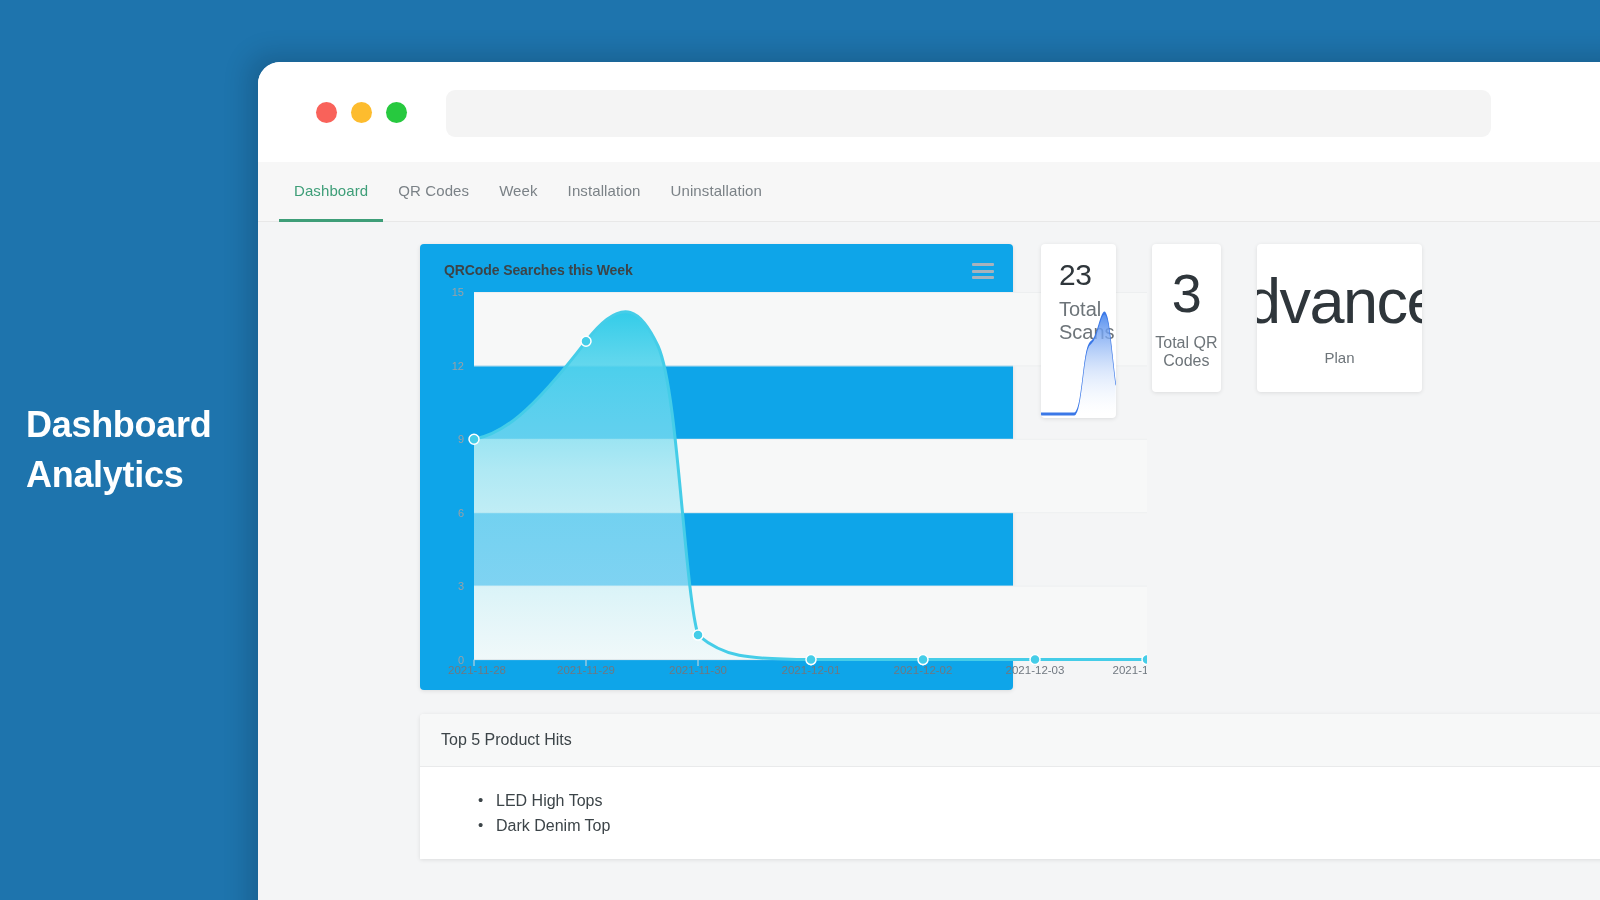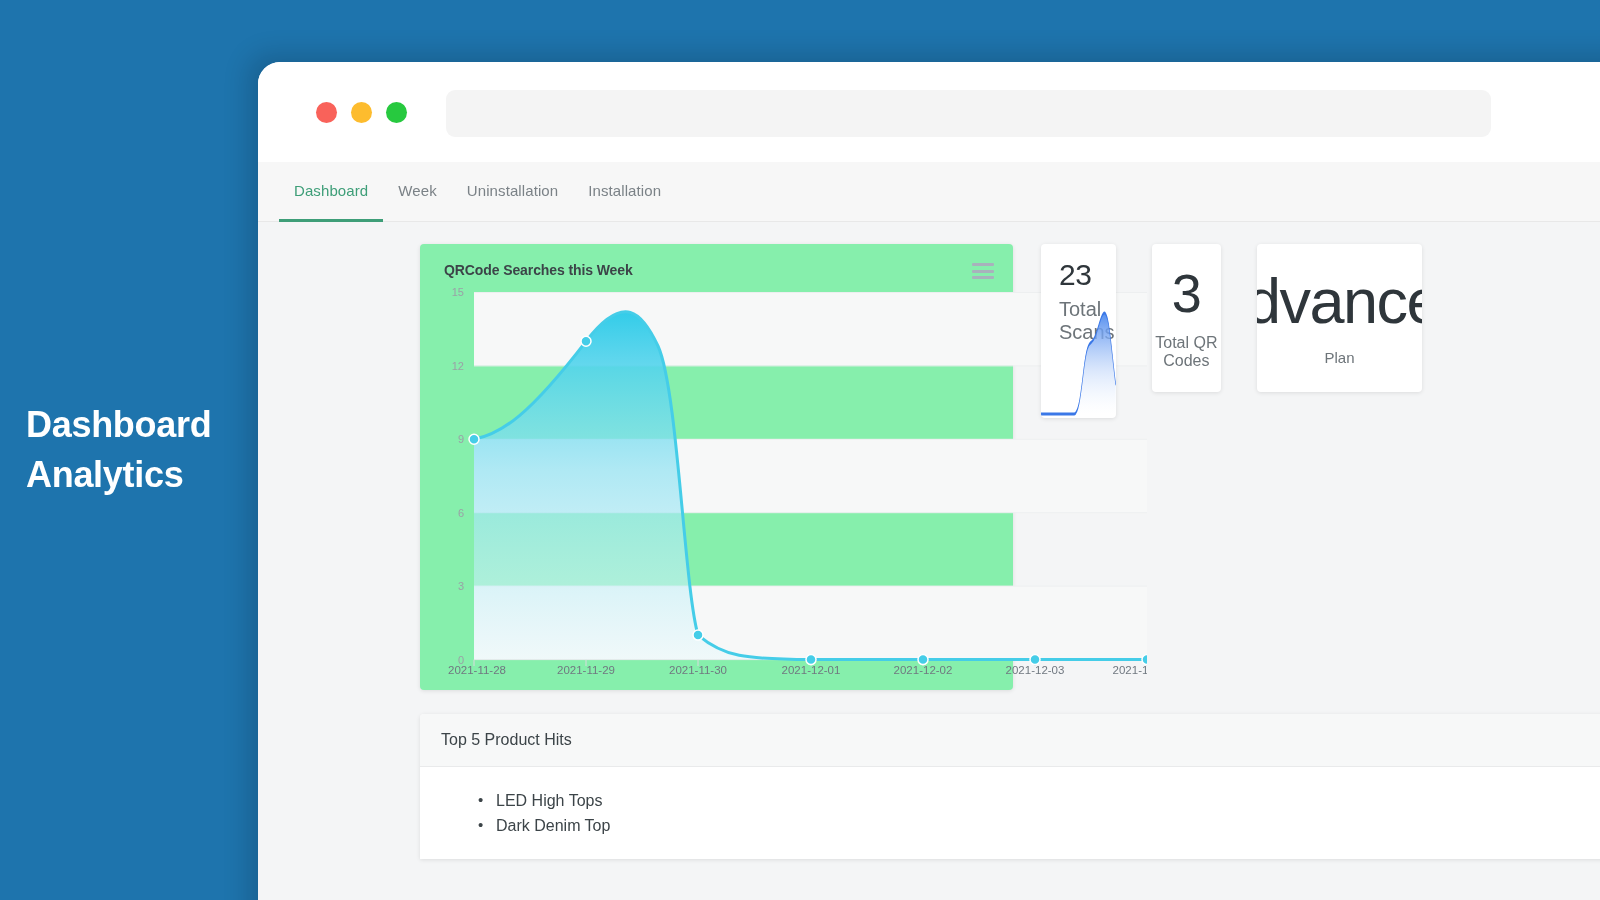--- a/index.html
+++ b/index.html
@@ -98,21 +98,21 @@
     display:flex;
     gap:28px;
     padding-left:162px;
     padding-right:28px;
     align-items:flex-start;
   }
 
   
   #chart-card {
     width:593px;
-    background:#86efac;
+    background:#0ea5e9;
     border-radius:4px;
     box-shadow:0 1px 4px rgba(0,0,0,0.10);
     padding:18px 18px 14px 14px;
     position:relative;
   }
   #chart-title {
     font-size:14px;
     font-weight:bold;
     color:#3C4448;
     padding-left:10px;
@@ -212,23 +212,24 @@
     <div id="dots">
       <span class="dot red"></span>
       <span class="dot yellow"></span>
       <span class="dot green"></span>
     </div>
     <div id="urlbar"></div>
   </div>
 
   <div id="tabstrip">
     <div class="tab active">Dashboard</div>
+    <div class="tab">QR Codes</div>
     <div class="tab">Week</div>
+    <div class="tab">Installation</div>
     <div class="tab">Uninstallation</div>
-    <div class="tab">Installation</div>
   </div>
 
   <div id="content">
 
     <div id="row1">
 
       <div id="chart-card">
         <div id="chart-title">QRCode Searches this Week</div>
 
         <div id="hamburger">

